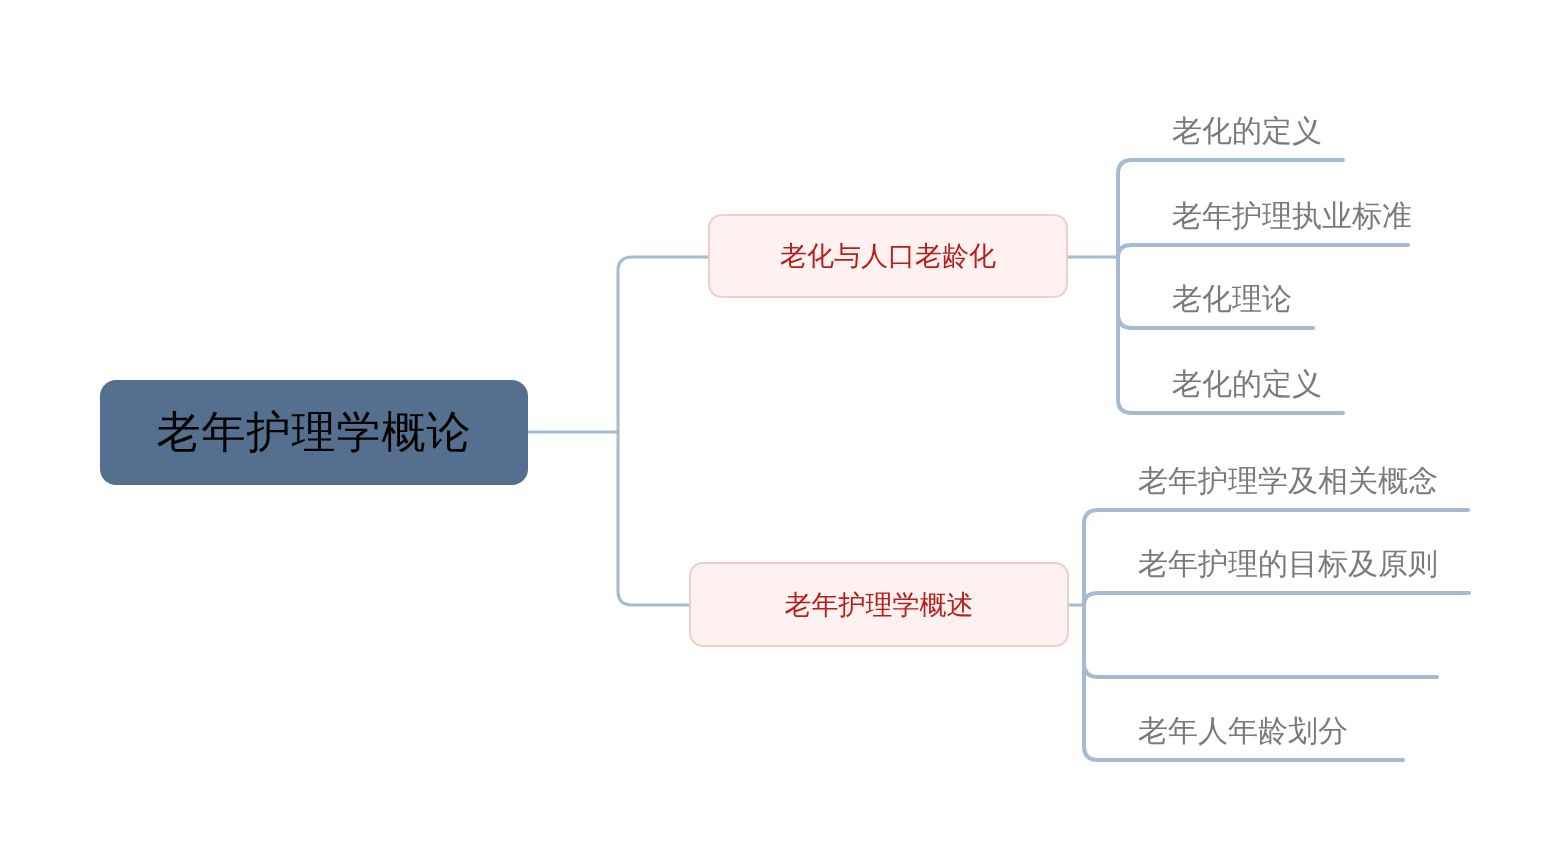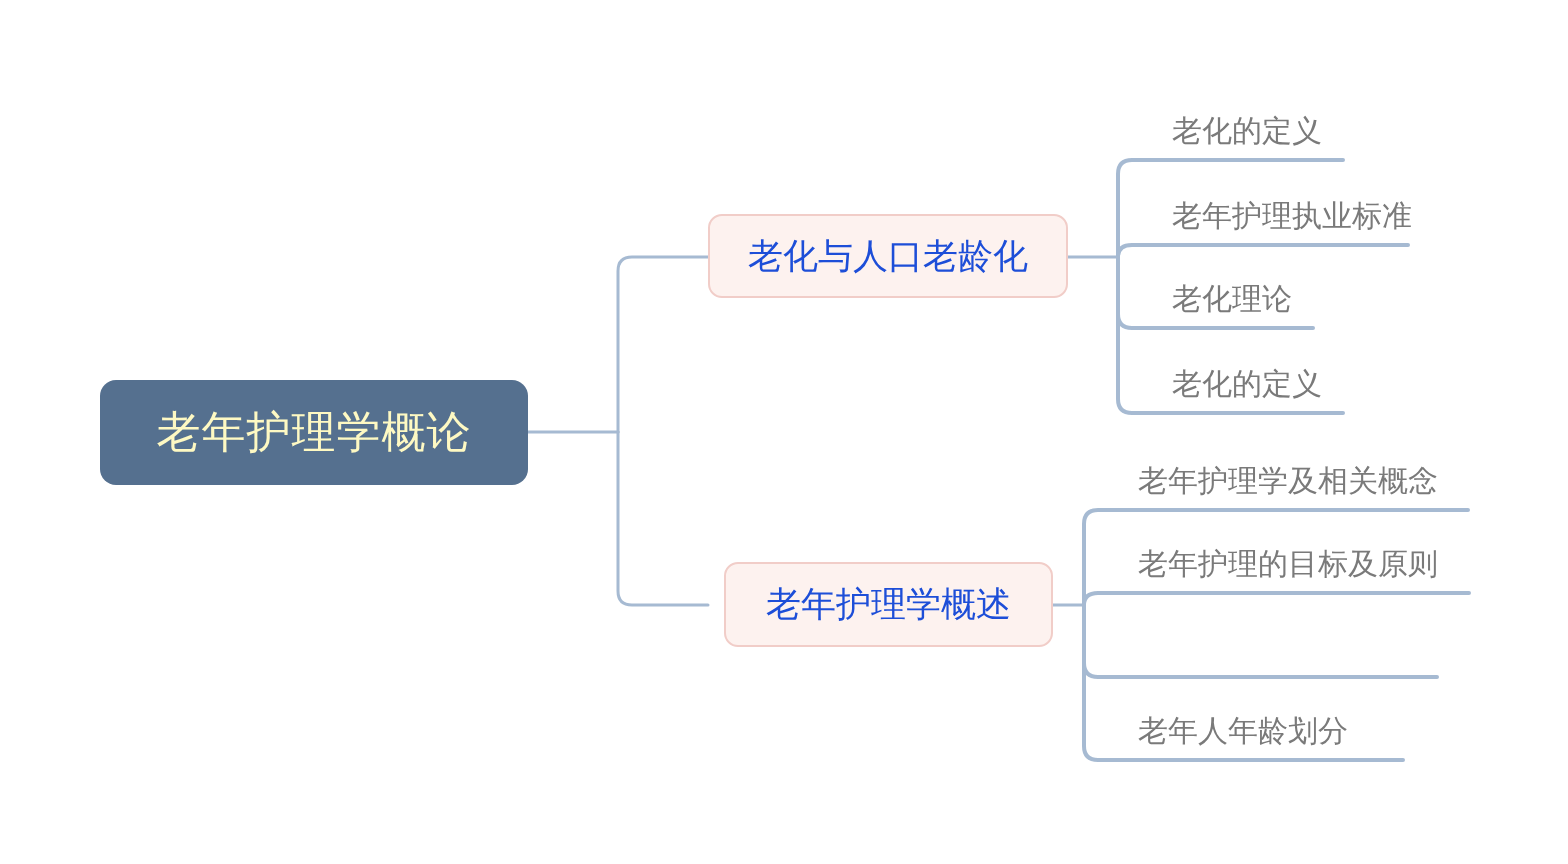--- a/index.html
+++ b/index.html
@@ -30,43 +30,43 @@
     white-space: nowrap;
     cursor: default;
   }
   .root-topic {
     left: 100px;
     top: 380px;
     width: 428px;
     height: 105px;
     background: #55708f;
     border-radius: 16px;
-    color: #fef9c3;
+    color: #000000;
     font-size: 44px;
     letter-spacing: 1px;
     text-align: right;
   }
   .branch-topic {
     background: #fdf2ef;
     border: 2px solid #f1cdc8;
     border-radius: 14px;
-    color: #1d4ed8;
-    font-size: 35px;
+    color: #b91c1c;
+    font-size: 27px;
     font-family: Liberation Serif, serif;
   }
   .branch-1 {
     left: 708px;
     top: 214px;
     width: 360px;
     height: 84px;
   }
   .branch-2 {
-    left: 724px;
+    left: 689px;
     top: 562px;
-    width: 329px;
+    width: 380px;
     height: 85px;
   }
   .leaf-topic {
     position: absolute;
     height: 34px;
     line-height: 34px;
     font-size: 30px;
     color: #7a7a7a;
     white-space: nowrap;
     cursor: default;

